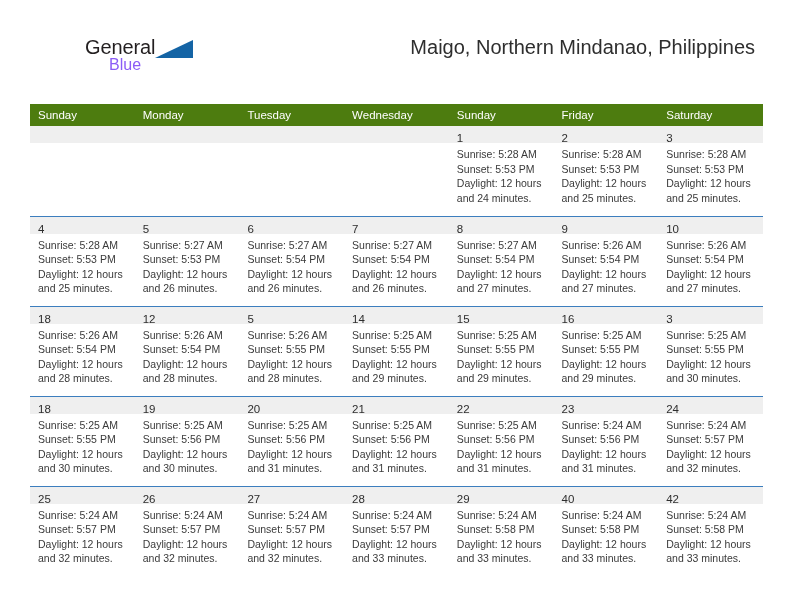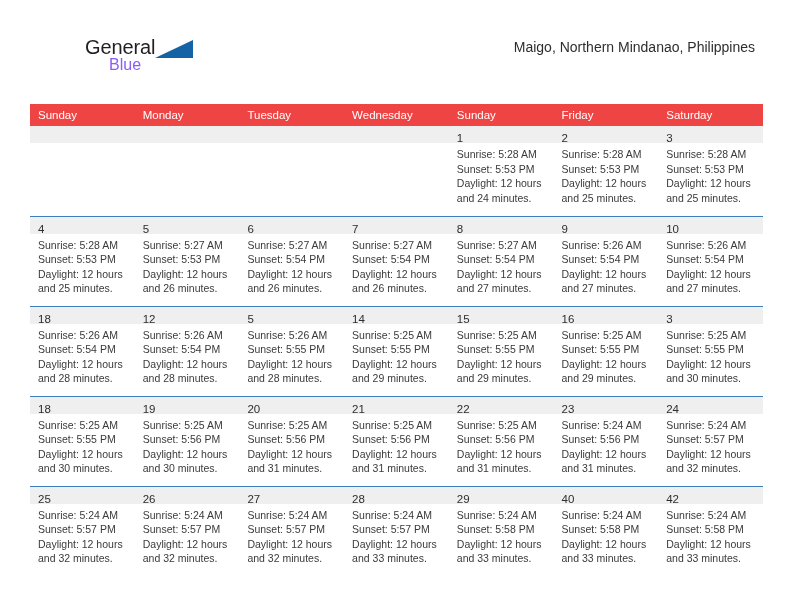--- a/index.html
+++ b/index.html
@@ -71,40 +71,40 @@
     text-align: right;
   }
   .cal-title {
     font-size: 27px;
     color: #2e2e2e;
     line-height: 32px;
     white-space: nowrap;
   }
   .cal-subtitle {
     margin-top: 9px;
-    font-size: 14px;
+    font-size: 20px;
     color: #2e2e2e;
     line-height: 17px;
     white-space: nowrap;
   }
 
   
   .calendar {
     position: absolute;
     left: 30px;
     top: 104px;
     width: 733px;
   }
   table.cal {
     border-collapse: collapse;
     table-layout: fixed;
     width: 733px;
   }
   table.cal th {
-    background: #ef4444;
+    background: #4d7c0f;
     color: #ffffff;
     font-size: 11.5px;
     font-weight: normal;
     text-align: left;
     padding: 5px 0 5px 8px;
     height: 12px;
     border: none;
   }
   table.cal td {
     vertical-align: top;

